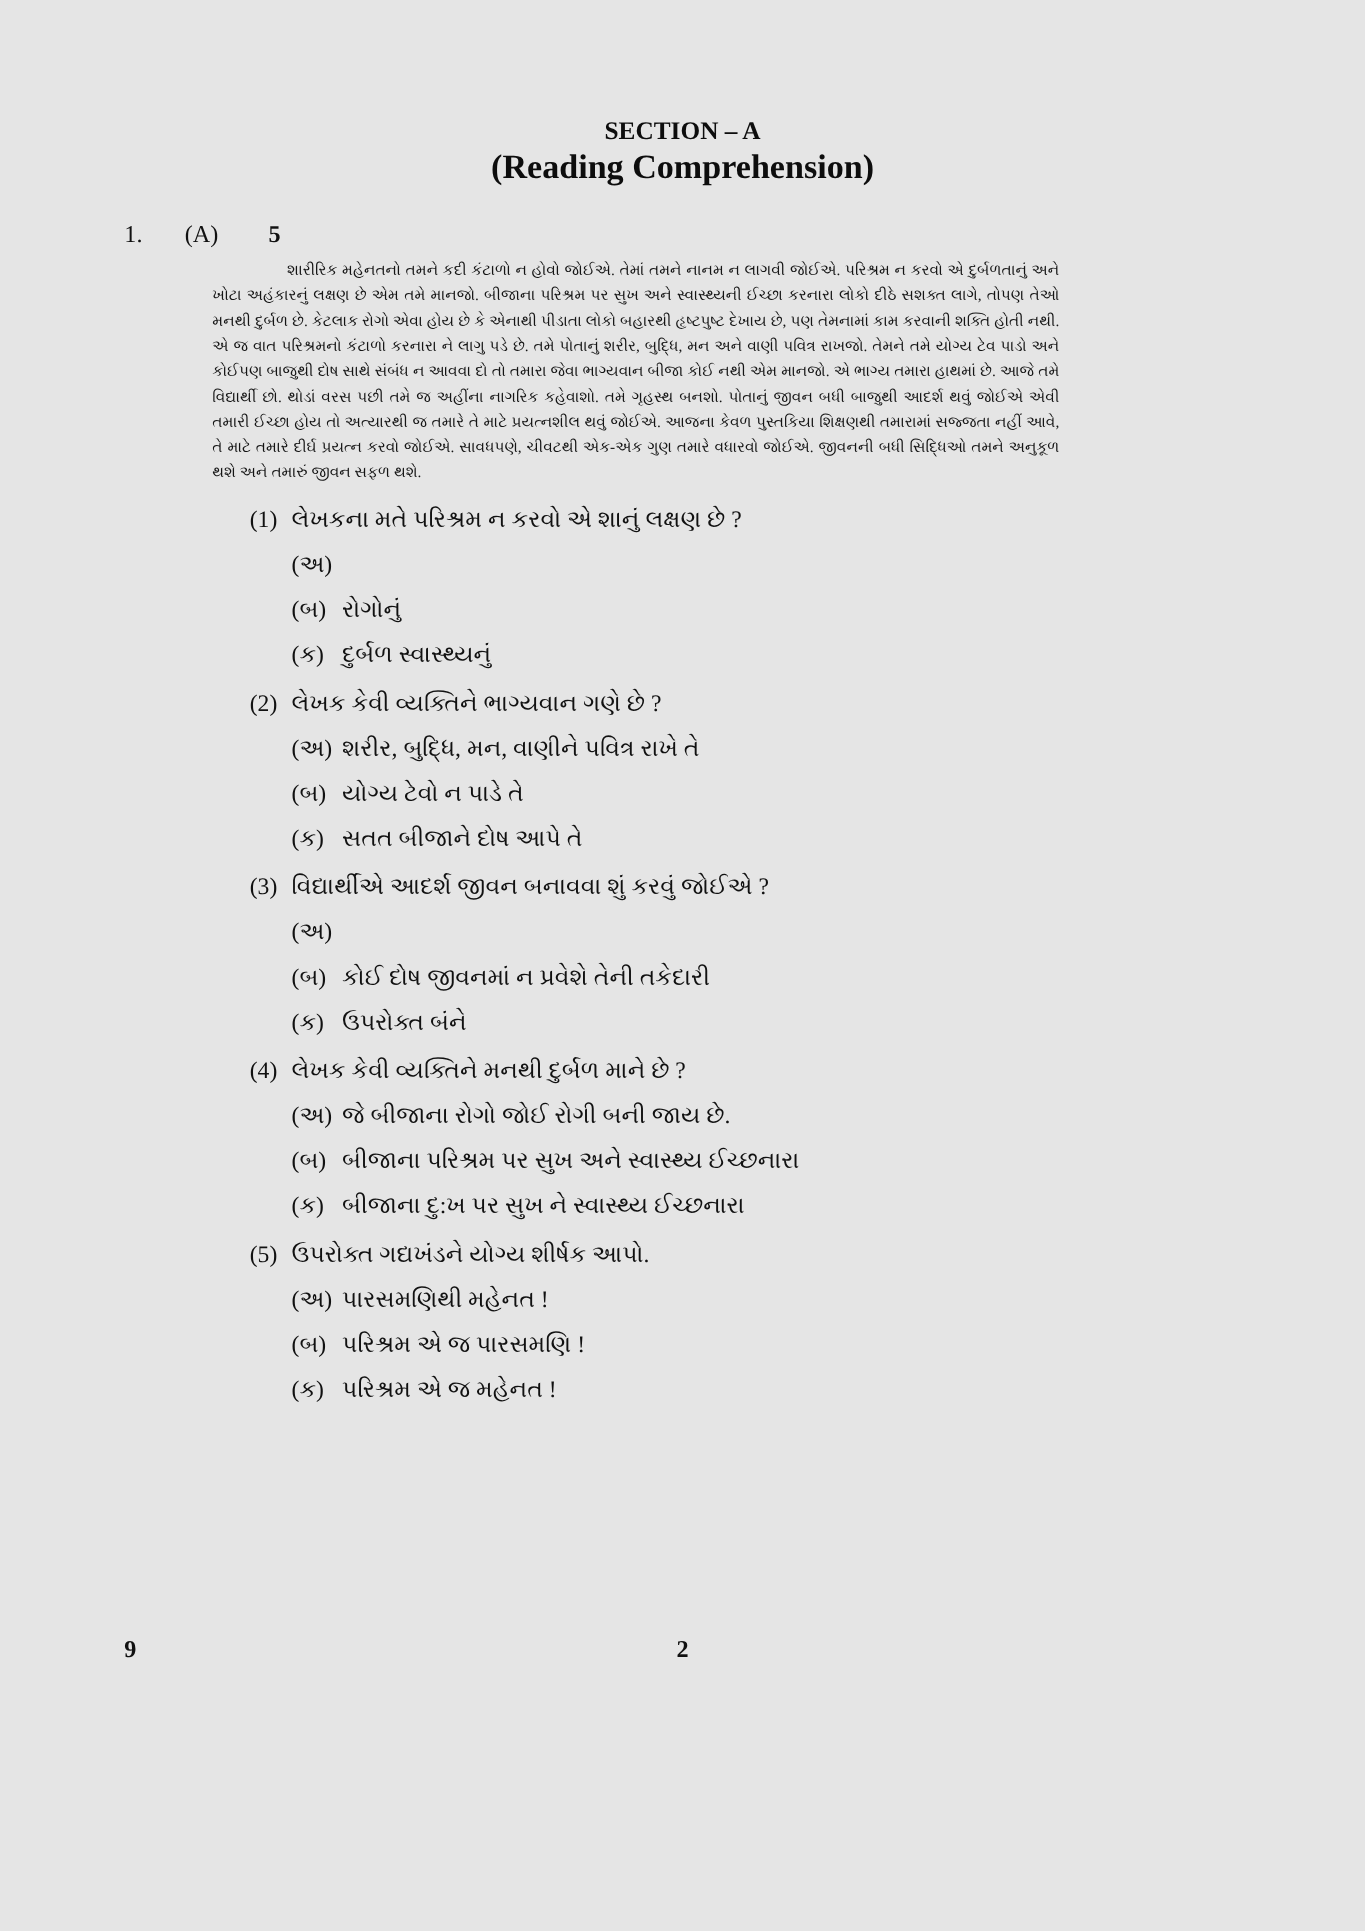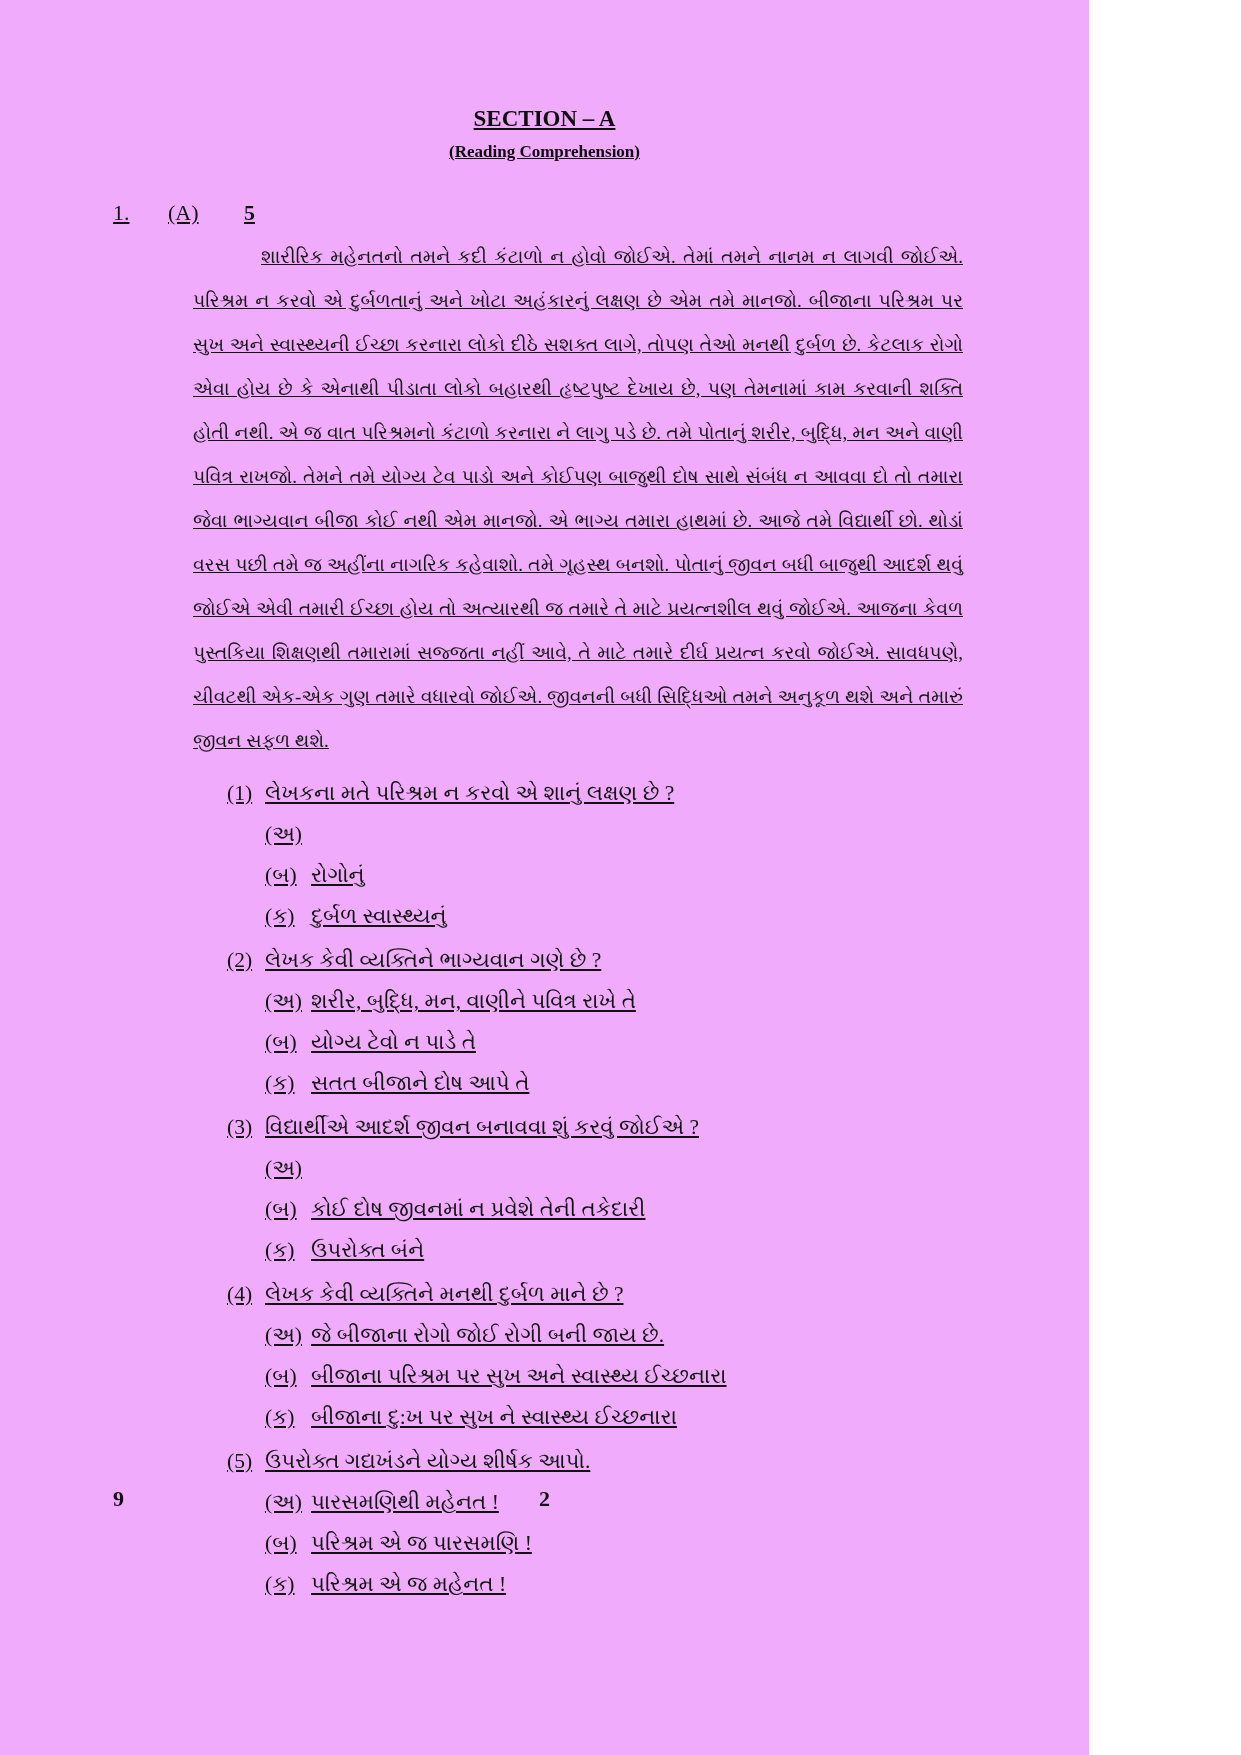--- a/index.html
+++ b/index.html
@@ -1,36 +1,35 @@
 <!DOCTYPE html>
 <html><head>
 <meta charset="utf-8">
 <style>
   * { box-sizing: border-box; }
   html, body { margin: 0; padding: 0; background: #ffffff; }
   .page {
     position: relative;
-    width: 1089px;
+    width: 1241px;
     height: 1755px;
-    background: #f0abfc;
+    background: #e5e5e5;
     color: #111111;
     font-family: "Liberation Serif", "DejaVu Serif", serif;
     font-size: 21px;
     overflow: hidden;
-    text-decoration: underline;
   }
   .heading {
     padding-top: 102px;
     text-align: center;
     font-weight: bold;
     font-size: 23px;
     line-height: 33px;
     color: #0d0d0d;
   }
-  .heading .sub { font-size: 17px; }
+  .heading .sub { font-size: 31px; }
   .qrow {
     display: flex;
     align-items: flex-start;
     margin-top: 29px;
     padding-left: 113px;
     padding-right: 140px;
     font-size: 22px;
     line-height: 32px;
   }
   .qnum { width: 55px; flex: 0 0 55px; }
@@ -40,22 +39,22 @@
     flex: 0 0 auto;
     margin-left: 26px;
     font-weight: bold;
     font-family: "Liberation Serif", "DejaVu Serif", serif;
   }
   .passage {
     margin: 6px 0 0 193px;
     width: 770px;
     text-align: justify;
     text-indent: 68px;
-    font-size: 19px;
-    line-height: 44px;
+    font-size: 14px;
+    line-height: 23px;
     color: #141414;
   }
   .subqs { margin-top: 14px; }
   .subq {
     display: flex;
     margin-top: 11px;
     padding-left: 227px;
     font-size: 21.5px;
     line-height: 33px;
   }

